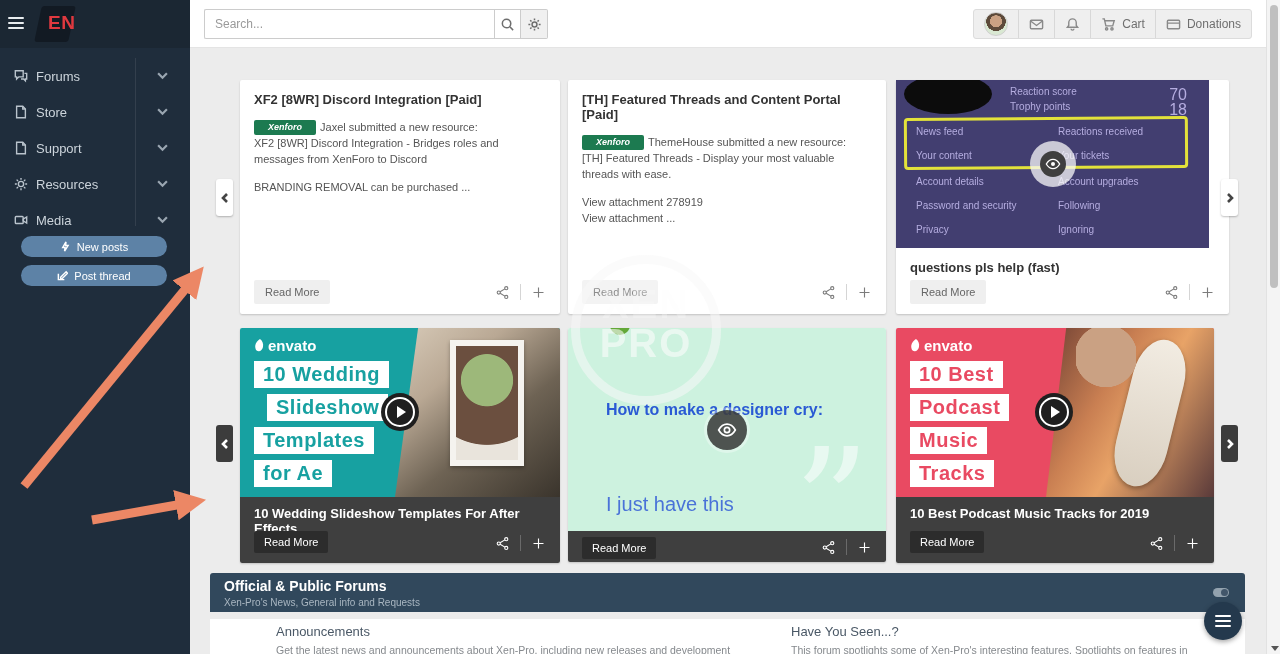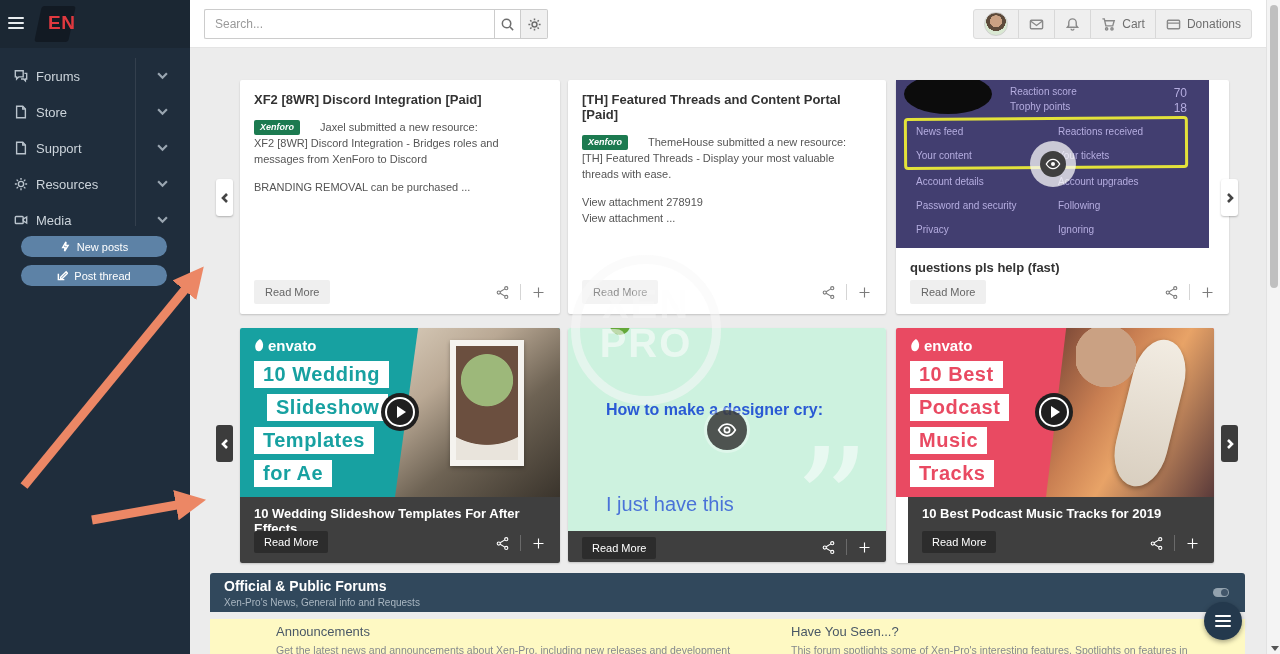--- a/index.html
+++ b/index.html
@@ -34,32 +34,32 @@
   .ug-cell { display:flex; align-items:center; justify-content:center; padding:0 10px; border-left:1px solid #d8d8d8; color:#6f6f6f; font-size:12px; gap:6px; cursor:pointer; }
   .ug-cell:first-child { border-left:none; }
   .ug-cell svg { width:15px; height:15px; stroke:#8a8a8a; fill:none; stroke-width:1.5; }
   .avatar { width:24px; height:24px; border-radius:50%; background:radial-gradient(circle at 50% 38%, #caa183 0 34%, #5d4a3a 35% 55%, #d9e8d2 56%); border:1px solid #cfcfcf; }
 
   
   .card { background:#fff; border-radius:2px; box-shadow:0 1px 2px rgba(0,0,0,.18); z-index:2; }
   .card-pad { padding:12px 14px; }
   .c-title { font-size:13px; font-weight:bold; color:#333; cursor:pointer; }
   .c-body { margin-top:13px; font-size:11px; color:#555; line-height:1.45; }
-  .badge { display:inline-block; background:#1c7a50; color:#fff; font-size:9px; font-weight:bold; font-style:italic; padding:1px 6px; border-radius:2px; margin-right:20px; vertical-align:1px; }
+  .badge { display:inline-block; background:#1c7a50; color:#fff; font-size:9px; font-weight:bold; font-style:italic; padding:1px 14px; border-radius:2px; margin-right:4px; vertical-align:1px; }
   .c-footer { position:absolute; left:0; right:0; bottom:10px; padding:0 14px; display:flex; align-items:center; }
   .read-more { background:#efefef; color:#666; font-size:11px; padding:6px 11px; border-radius:2px; cursor:pointer; }
   .c-icons { margin-left:auto; display:flex; align-items:center; gap:10px; }
   .c-icons svg { width:15px; height:15px; stroke:#7c7c7c; fill:none; stroke-width:1.8; cursor:pointer; }
   .vdiv { width:1px; height:16px; background:#d5d5d5; }
 
   
   .shot { position:absolute; left:0; top:0; width:313px; height:168px; background:#423e70; overflow:hidden; }
   .shot-blob { position:absolute; left:8px; top:-6px; width:88px; height:40px; background:#0c0c0c; border-radius:50%; }
   .shot-text { position:absolute; font-size:10px; color:#b5ade0; }
-  .shot-val { position:absolute; font-size:12px; color:#b5ade0; text-align:right; right:22px; }
+  .shot-val { position:absolute; font-size:16px; color:#b5ade0; text-align:right; right:22px; }
   .ybox { position:absolute; left:8px; top:37px; width:284px; height:52px; border:3px solid #e3e23a; border-radius:4px; transform:rotate(-.4deg); }
   .eye-wrap { position:absolute; display:flex; align-items:center; justify-content:center; border-radius:50%; cursor:pointer; }
   .eye-outer { width:46px; height:46px; background:rgba(248,248,248,.75); }
   .eye-inner { width:26px; height:26px; background:#3f3f3f; border-radius:50%; display:flex; align-items:center; justify-content:center; }
   .eye-inner svg { width:16px; height:16px; }
   .eye-dark { width:40px; height:40px; background:rgba(60,60,60,.88); box-shadow:0 0 0 3px rgba(255,255,255,.35); }
   .eye-dark svg { width:20px; height:20px; }
 
   
   .thumb { position:absolute; left:0; top:0; right:0; overflow:hidden; }
@@ -75,21 +75,21 @@
   .play { position:absolute; width:38px; height:38px; border-radius:50%; background:#1f1f1f; display:flex; align-items:center; justify-content:center; cursor:pointer; }
   .play .ring { width:30px; height:30px; border:2px solid #fff; border-radius:50%; display:flex; align-items:center; justify-content:center; }
   .play .tri { width:0; height:0; border-left:9px solid #fff; border-top:6px solid transparent; border-bottom:6px solid transparent; margin-left:3px; }
 
   
   .forum-head { left:210px; top:573px; width:1035px; height:39px; background:#31485c; border-radius:3px 3px 0 0; z-index:3; }
   .fh-title { position:absolute; left:14px; top:5px; font-size:14px; font-weight:bold; color:#fff; }
   .fh-sub { position:absolute; left:14px; top:24px; font-size:10px; color:#a9b6c1; }
   .fh-toggle { position:absolute; right:16px; top:15px; width:16px; height:9px; background:#93a2ae; border-radius:5px; cursor:pointer; }
   .fh-toggle::after { content:""; position:absolute; right:1px; top:1px; width:7px; height:7px; border-radius:50%; background:#42566a; }
-  .forum-body { left:210px; top:619px; width:1035px; height:35px; background:#fef9c3; overflow:hidden; z-index:3; }
+  .forum-body { left:210px; top:619px; width:1035px; height:35px; background:#ffffff; overflow:hidden; z-index:3; }
   .node { position:absolute; top:5px; }
   .node-title { font-size:13px; color:#4a5866; cursor:pointer; }
   .node-desc { margin-top:4px; font-size:10.5px; color:#85898d; line-height:1.4; }
 
   
   .nav-arrow { width:17px; height:37px; border-radius:3px; display:flex; align-items:center; justify-content:center; cursor:pointer; z-index:5; }
   .nav-arrow svg { width:10px; height:10px; fill:none; stroke-width:2.6; }
   .arrow-light { background:#fff; box-shadow:0 1px 2px rgba(0,0,0,.25); }
   .arrow-light svg { stroke:#444; }
   .arrow-dark { background:#3c3c3c; }
@@ -459,21 +459,21 @@
       <div class="thumb-line" style="color:#e94a62;">Podcast</div>
       <div class="thumb-line" style="color:#e94a62;">Music</div>
       <div class="thumb-line" style="color:#e94a62;">Tracks</div>
     </div>
     <div class="play" style="left:139px; top:65px;">
         <div class="ring">
           <div class="tri"></div>
         </div>
       </div>
   </div>
-  <div class="m-footer" style="height:66px;margin-left:12px;">
+  <div class="m-footer" style="height:66px;">
     <div class="m-title">10 Best Podcast Music Tracks for 2019</div>
     <div class="m-read" style="top:34px;">Read More</div>
     <div class="m-icons" style="top:38px;">
       <svg viewBox="0 0 24 24">
           <circle cx="18" cy="5" r="2.5"></circle>
           <circle cx="6" cy="12" r="2.5"></circle>
           <circle cx="18" cy="19" r="2.5"></circle>
           <path d="M8.2 10.8l7.6-4.6M8.2 13.2l7.6 4.6"></path>
         </svg>
       <div class="vdiv"></div>

